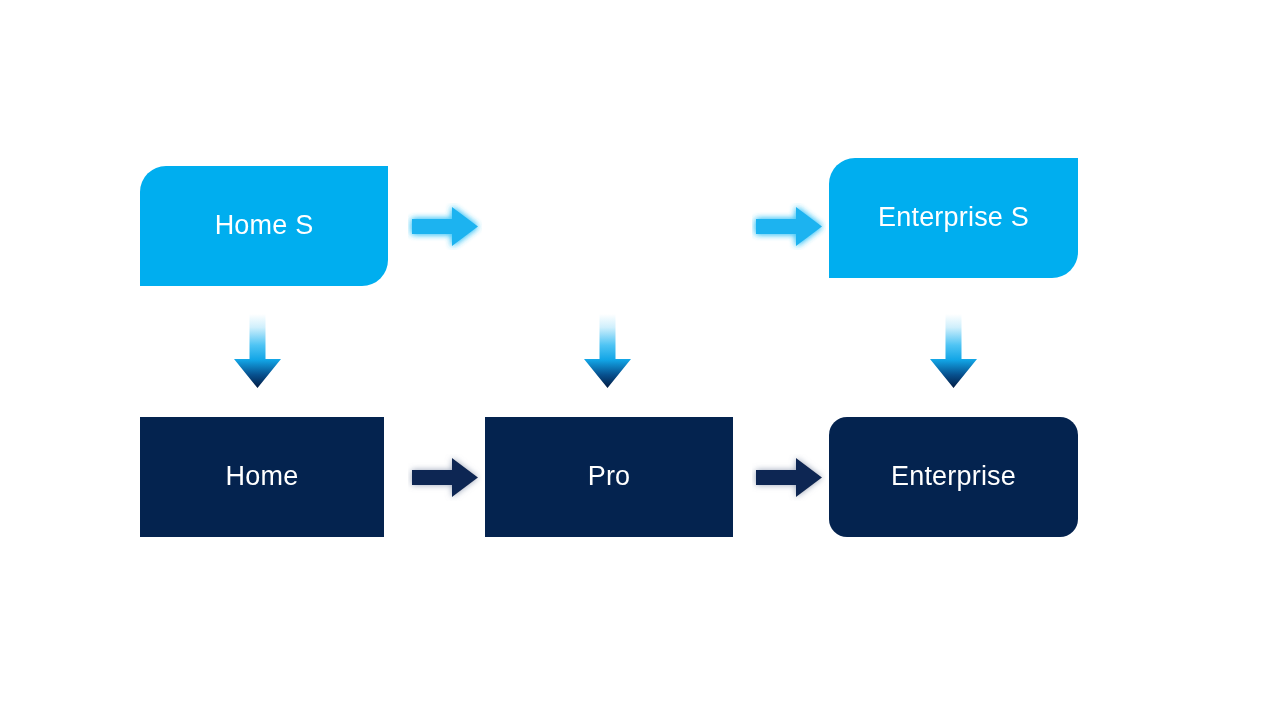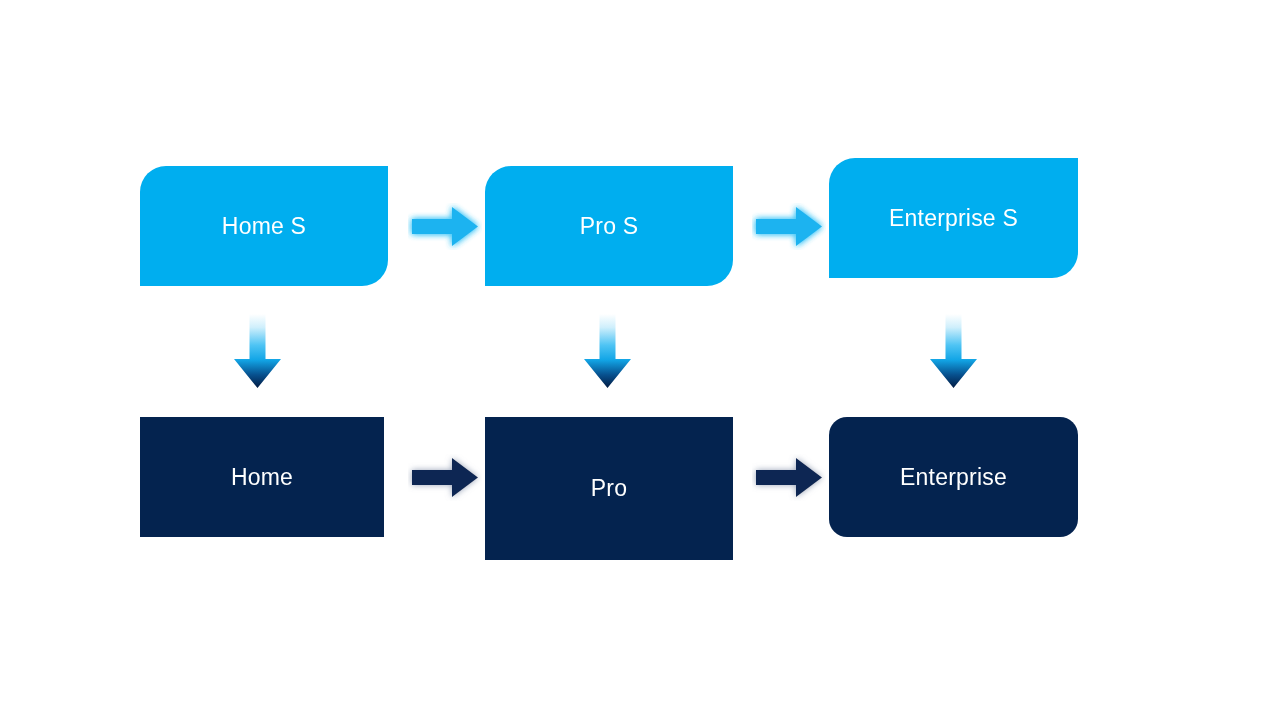--- a/index.html
+++ b/index.html
@@ -20,21 +20,21 @@
   }
 
   
   .node {
     position: absolute;
     display: flex;
     align-items: center;
     justify-content: center;
     box-sizing: border-box;
     color: #ffffff;
-    font-size: 23px;
+    font-size: 27px;
     font-weight: 400;
     letter-spacing: .2px;
     line-height: 1.15;
     user-select: none;
   }
   .node-label {
     display: block;
     text-align: center;
     padding: 0 8px;
   }
@@ -100,23 +100,20 @@
           <feMergeNode in="SourceGraphic"></feMergeNode>
         </feMerge>
       </filter>
     </defs>
   </svg>
 
   <div class="node service" style="left:140px; top:166px; width:248px; height:120px;">
     <span class="node-label">Home S</span>
   </div>
 
-  <div class="node service" style="left:485px; top:166px; width:248px; height:120px;">
-    <span class="node-label">Pro S</span>
-  </div>
 
   <div class="node service" style="left:829px; top:158px; width:249px; height:120px;">
     <span class="node-label">Enterprise S</span>
   </div>
 
   <div class="arrow-right" style="left:408px; top:203px;">
     <svg width="74" height="47" viewBox="0 0 74 47">
       <polygon points="4,16 44,16 44,4 70,23.5 44,43 44,31 4,31" fill="#1CB3F0" filter="url(#glowCyan)"></polygon>
     </svg>
   </div>
@@ -142,21 +139,21 @@
   <div class="arrow-down" style="left:927px; top:312px;">
     <svg width="53" height="78" viewBox="0 0 53 78">
       <polygon points="18.5,2 34.5,2 34.5,47 50,47 26.5,76 3,47 18.5,47" fill="url(#downGrad)"></polygon>
     </svg>
   </div>
 
   <div class="node product" style="left:140px; top:417px; width:244px; height:120px;">
     <span class="node-label">Home</span>
   </div>
 
-  <div class="node product" style="left:485px; top:417px; width:248px; height:143px;">
+  <div class="node product" style="left:485px; top:417px; width:248px; height:120px;">
     <span class="node-label">Pro</span>
   </div>
 
   <div class="node product" style="left:829px; top:417px; width:249px; height:120px;border-radius:18px;">
     <span class="node-label">Enterprise</span>
   </div>
 
   <div class="arrow-right" style="left:408px; top:454px;">
     <svg width="74" height="47" viewBox="0 0 74 47">
       <polygon points="4,16 44,16 44,4 70,23.5 44,43 44,31 4,31" fill="#0A2752" filter="url(#glowNavy)"></polygon>

